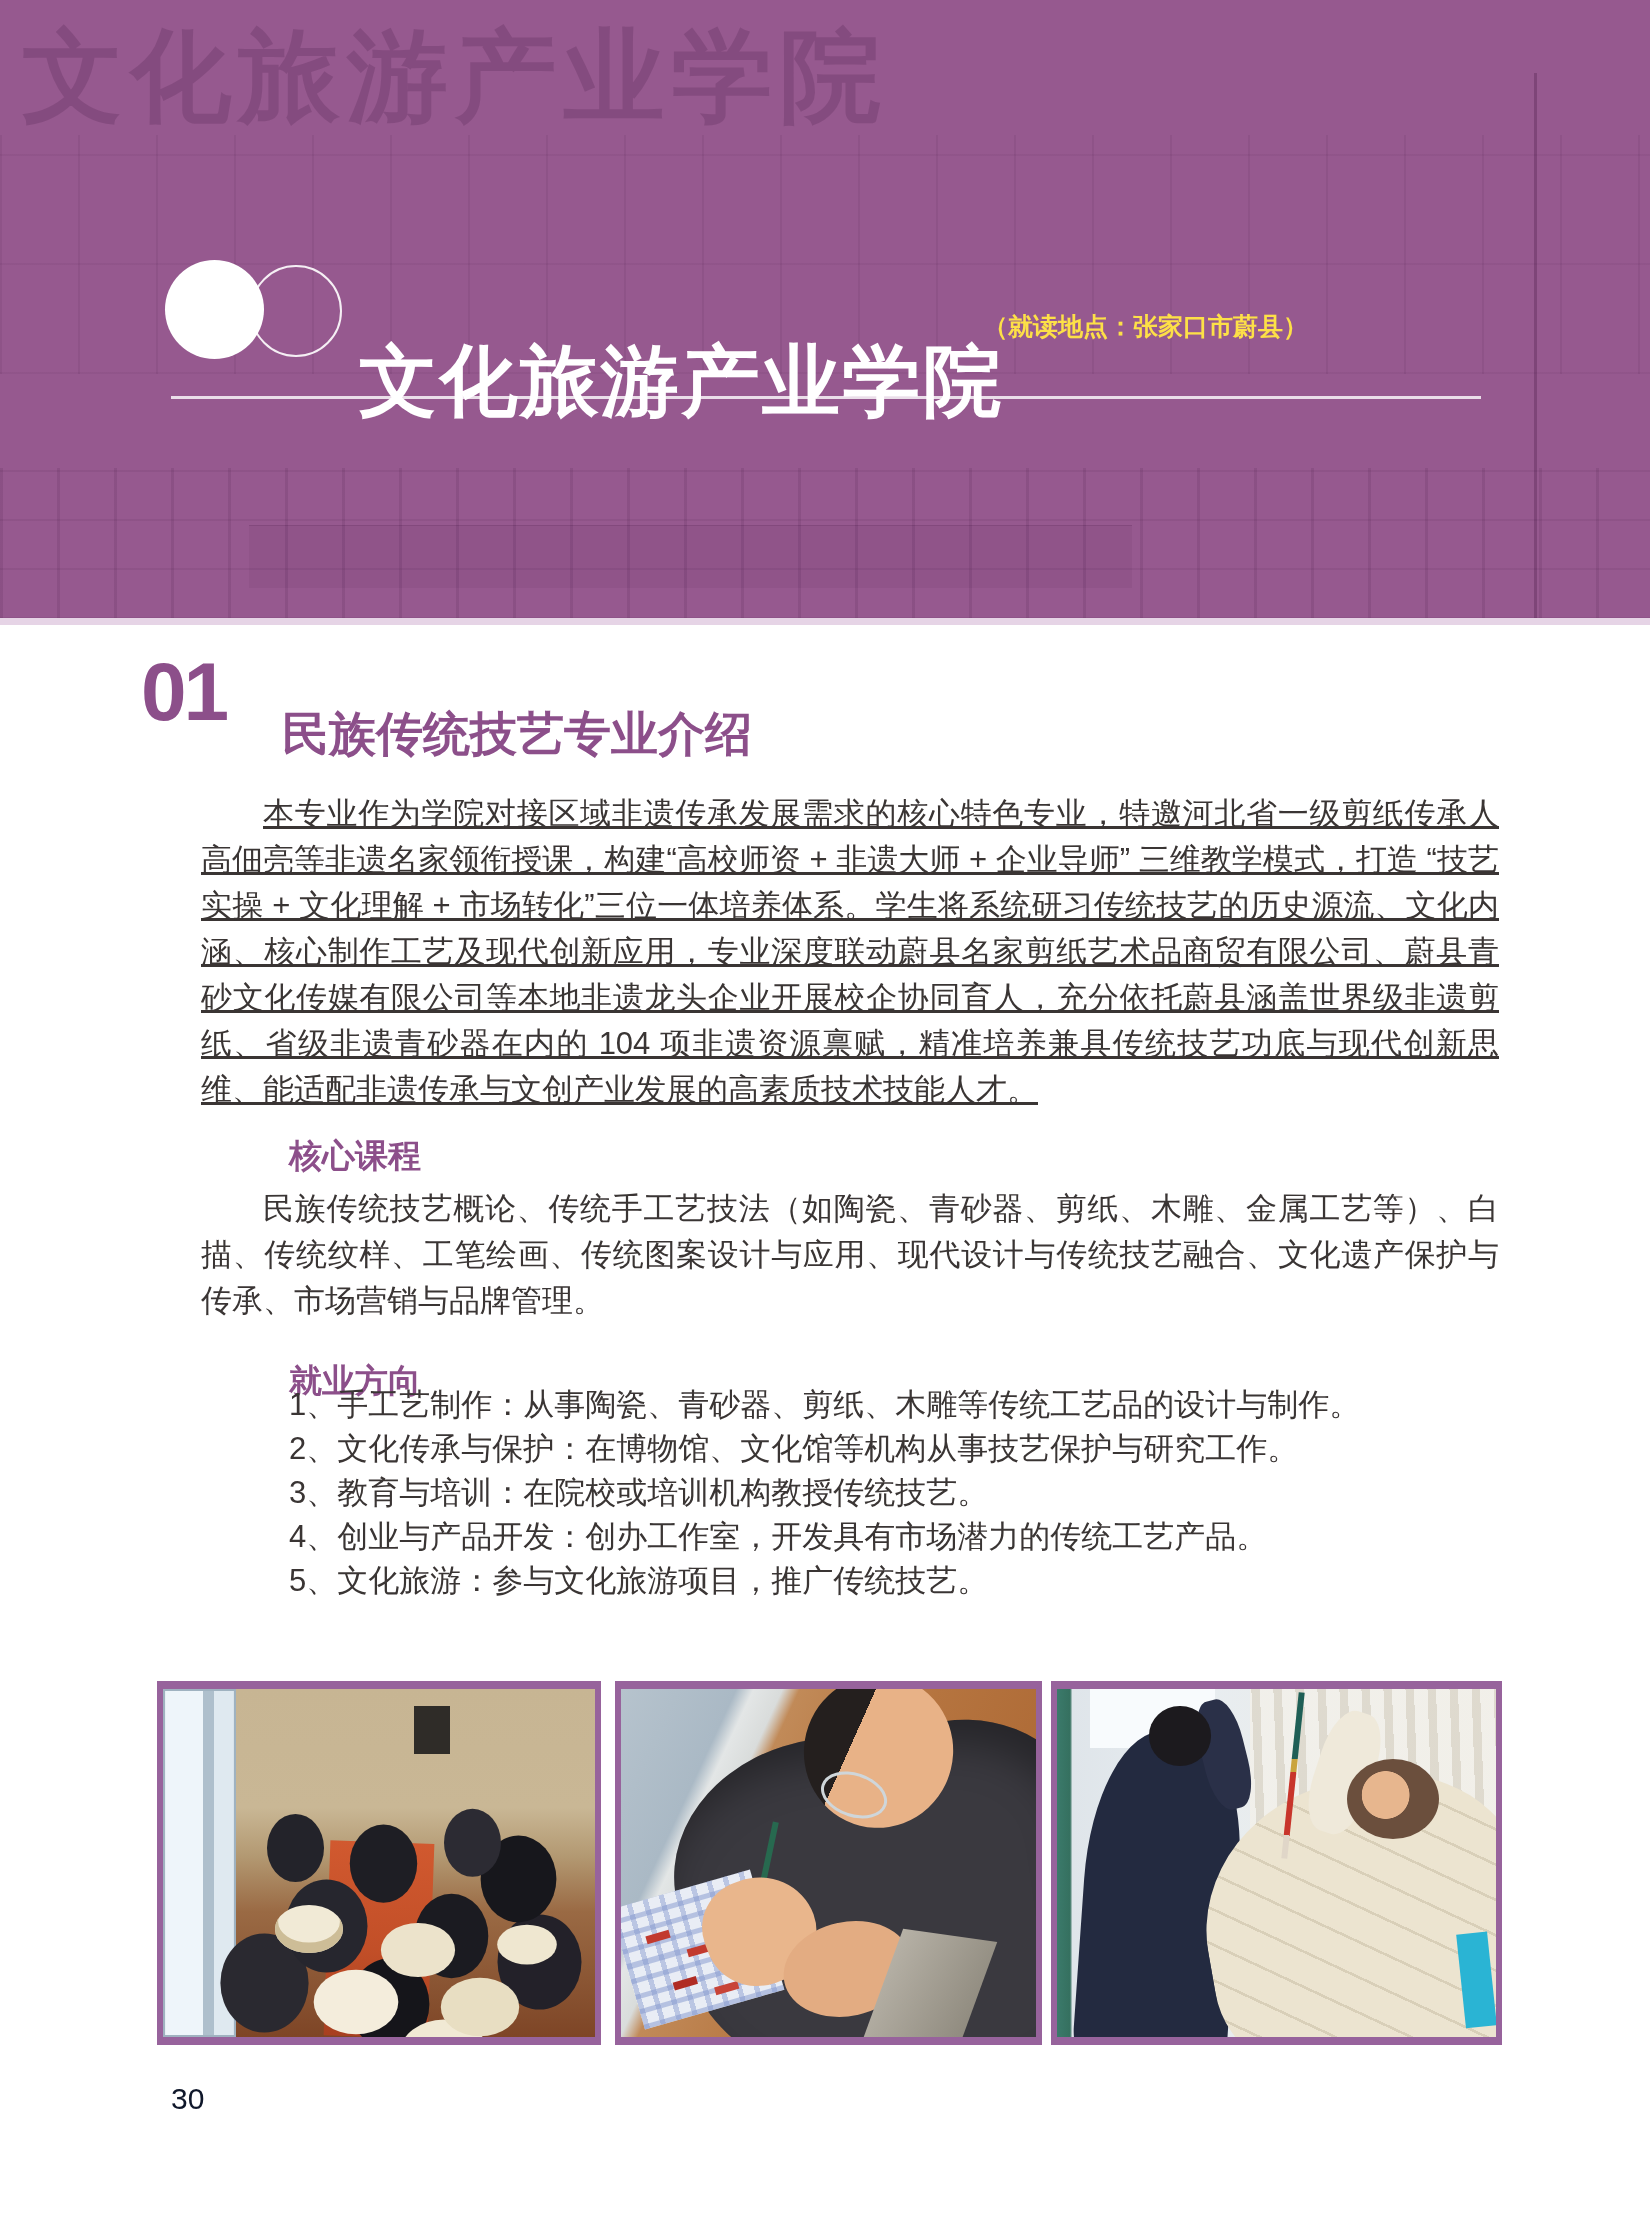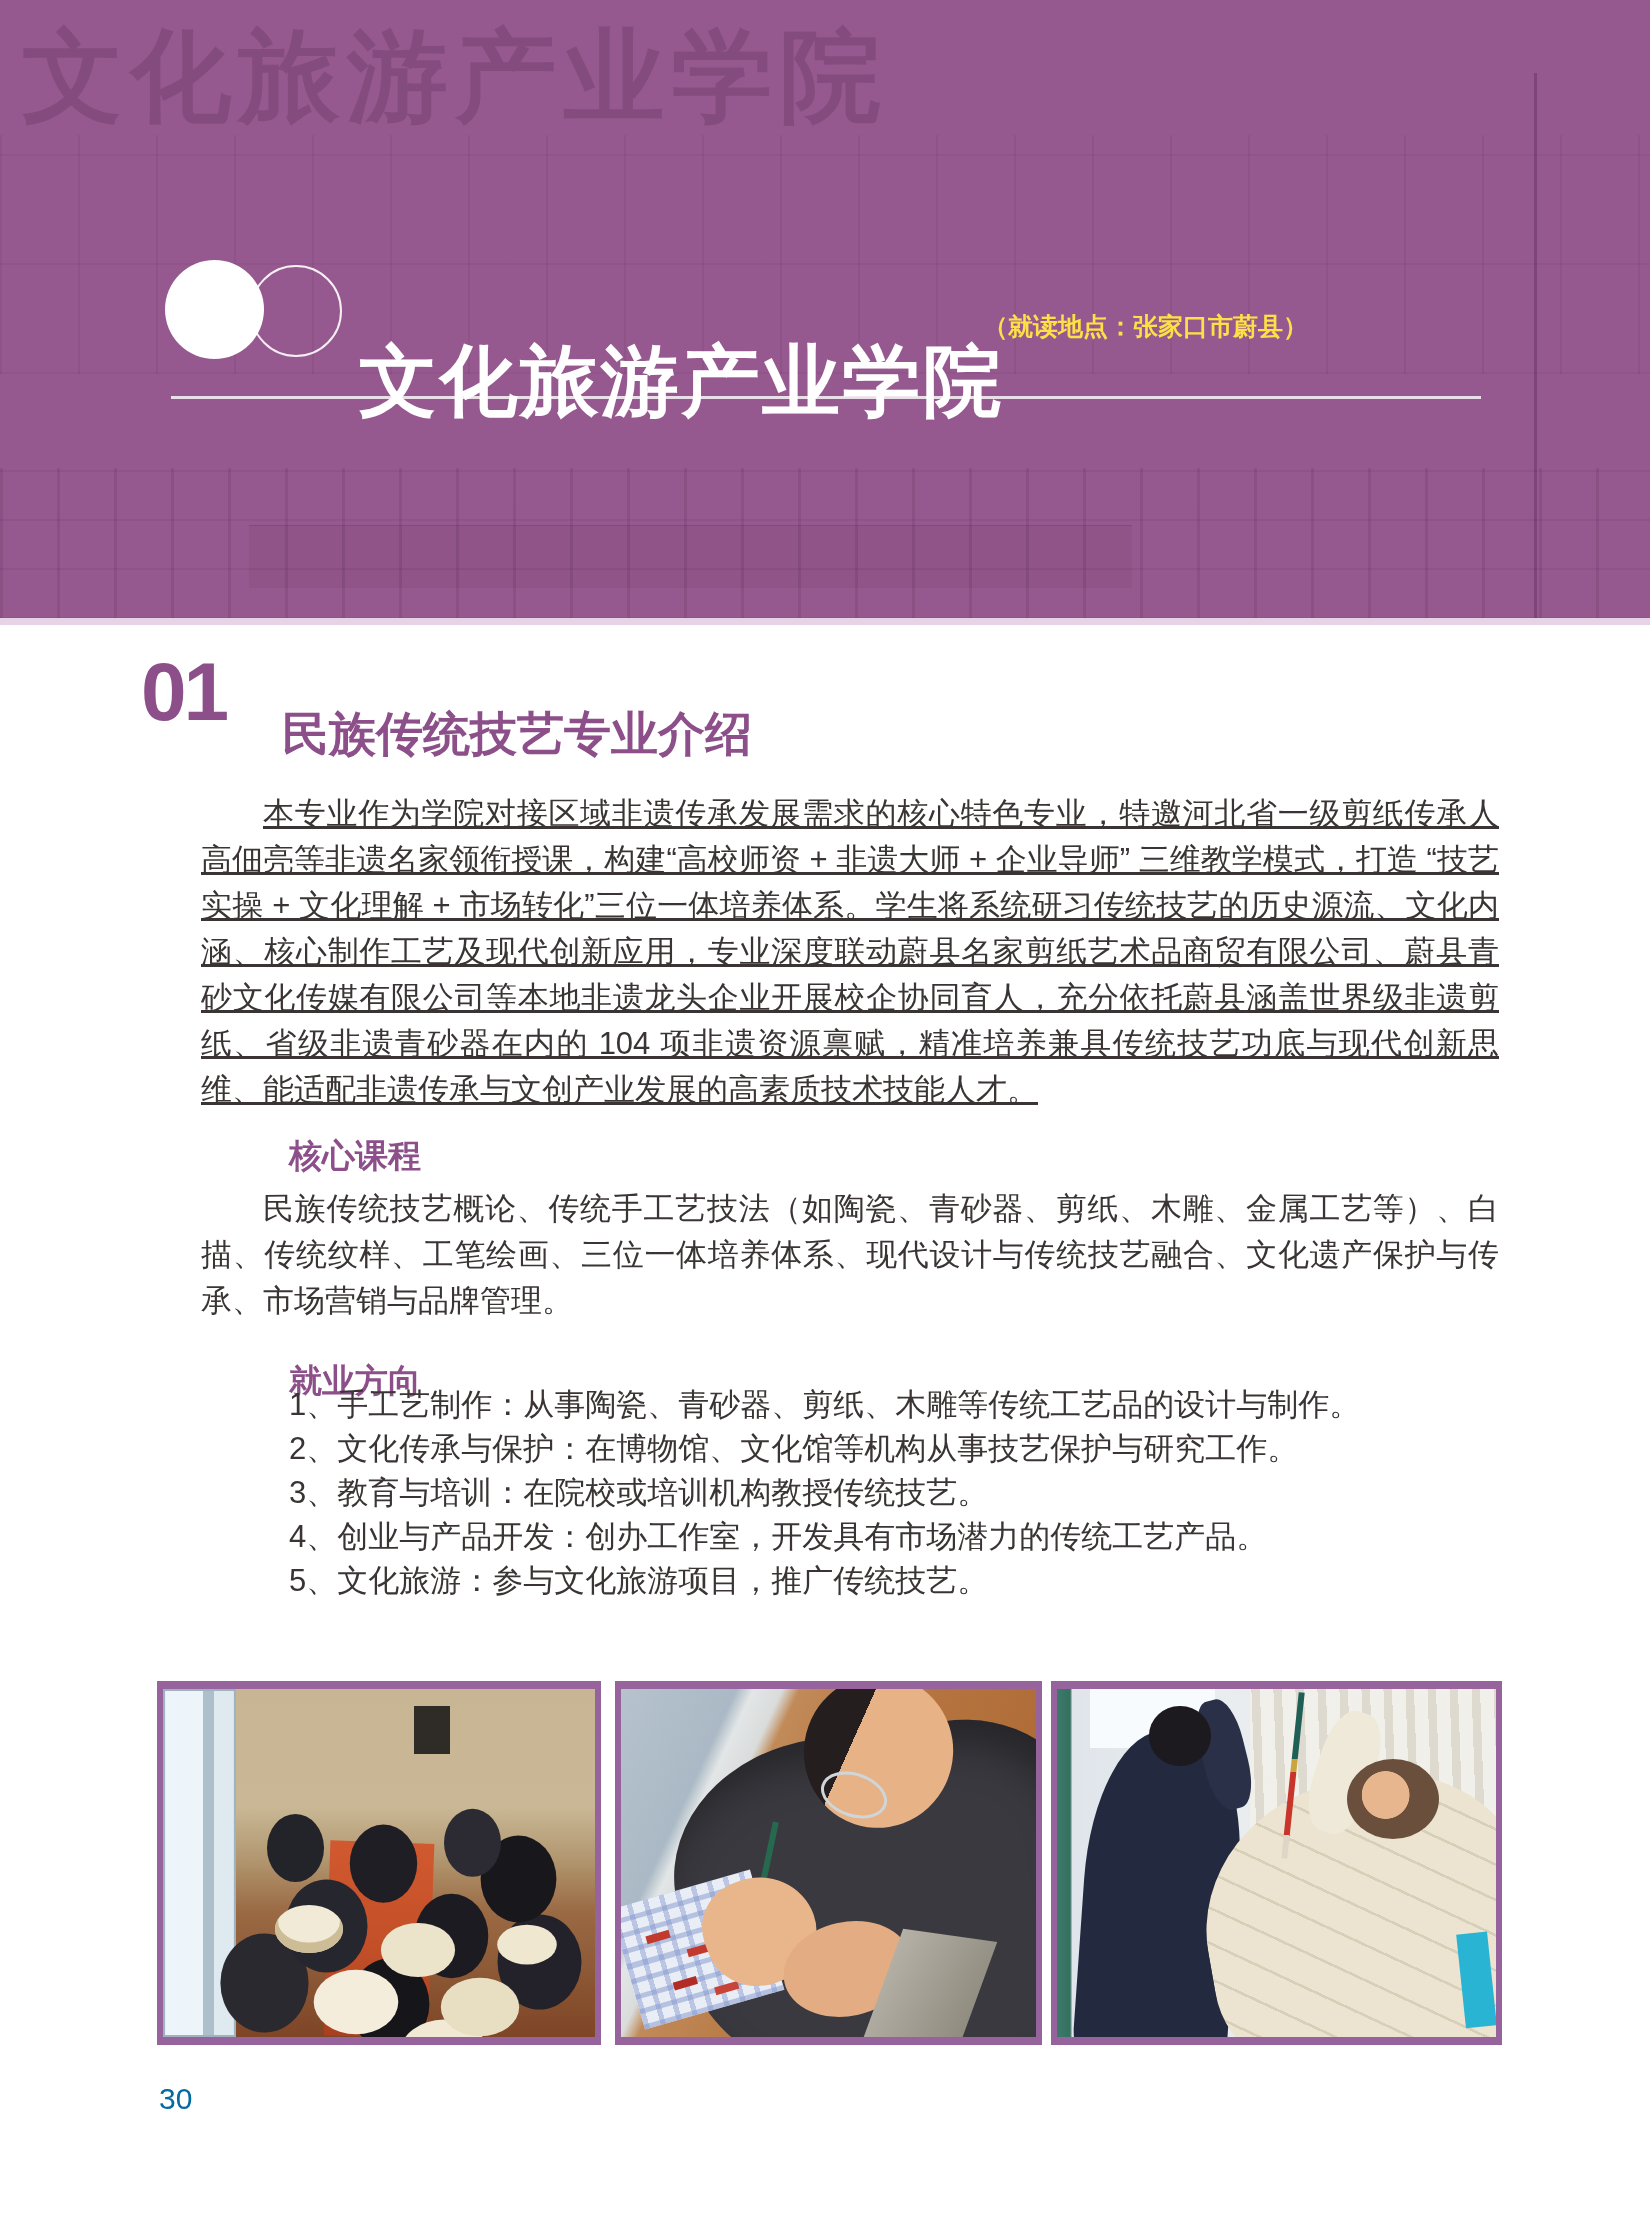--- a/index.html
+++ b/index.html
@@ -122,21 +122,21 @@
     background-image:repeating-linear-gradient(35deg,rgba(180,168,140,0.35) 0 2.6px,transparent 2.6px 32px);}
   .p3-arm-light{right:28%;top:6%;width:13%;height:36%;background:#efe9da;
     border-radius:40%;transform:rotate(18deg);}
   .p3-head1{left:21%;top:5%;width:14%;height:17%;background:#1c1a1e;border-radius:50%;}
   .p3-head2{right:13%;top:20%;width:21%;height:23%;border-radius:50%;
     background:radial-gradient(circle at 42% 45%,#e7b68e 0 34%,#6b4f3d 35% 100%);}
   .p3-brush{left:53%;top:1%;width:5.7px;height:48%;transform:rotate(6deg);
     background:linear-gradient(180deg,#1f5f56 0 40%,#caa43c 40% 48%,#c8352b 48% 86%,#e0d6c8 86% 100%);}
   .p3-blue{right:1%;bottom:3%;width:7%;height:27%;background:#2ab4d4;transform:rotate(-6deg);}
   
-  .page-num{position:absolute;left:159px;top:2082px;font-size:30px;color:#0369a1;text-align:right;}
+  .page-num{position:absolute;left:171px;top:2082px;font-size:30px;color:#0f172a;text-align:right;}
 </style>
 </head>
 <body>
 
 <header class="banner">
   <div class="wm-sign">文化旅游产业学院</div>
   <div class="wm-grid-top"></div>
   <div class="wm-grid-bottom"></div>
   <div class="wm-band"></div>
   <div class="wm-pole"></div>
@@ -148,21 +148,21 @@
 </header>
 <div class="banner-strip"></div>
 
 <main>
   <div class="sec-num">01</div>
   <h2 class="sec-title">民族传统技艺专业介绍</h2>
 
   <p class="intro-para">本专业作为学院对接区域非遗传承发展需求的核心特色专业，特邀河北省一级剪纸传承人高佃亮等非遗名家领衔授课，构建“高校师资 + 非遗大师 + 企业导师” 三维教学模式，打造 “技艺实操 + 文化理解 + 市场转化”三位一体培养体系。学生将系统研习传统技艺的历史源流、文化内涵、核心制作工艺及现代创新应用，专业深度联动蔚县名家剪纸艺术品商贸有限公司、蔚县青砂文化传媒有限公司等本地非遗龙头企业开展校企协同育人，充分依托蔚县涵盖世界级非遗剪纸、省级非遗青砂器在内的 104 项非遗资源禀赋，精准培养兼具传统技艺功底与现代创新思维、能适配非遗传承与文创产业发展的高素质技术技能人才。</p>
 
   <h3 class="h3 h3-core">核心课程</h3>
-  <p class="core-para">民族传统技艺概论、传统手工艺技法（如陶瓷、青砂器、剪纸、木雕、金属工艺等）、白描、传统纹样、工笔绘画、三位一体培养体系、现代设计与传统技艺融合、文化遗产保护与传承、市场营销与品牌管理。</p>
+  <p class="core-para">民族传统技艺概论、传统手工艺技法（如陶瓷、青砂器、剪纸、木雕、金属工艺等）、白描、传统纹样、工笔绘画、传统图案设计与应用、现代设计与传统技艺融合、文化遗产保护与传承、市场营销与品牌管理。</p>
 
   <h3 class="h3 h3-emp">就业方向</h3>
   <ol class="emp-list">
     <li>1、手工艺制作：从事陶瓷、青砂器、剪纸、木雕等传统工艺品的设计与制作。</li>
     <li>2、文化传承与保护：在博物馆、文化馆等机构从事技艺保护与研究工作。</li>
     <li>3、教育与培训：在院校或培训机构教授传统技艺。</li>
     <li>4、创业与产品开发：创办工作室，开发具有市场潜力的传统工艺产品。</li>
     <li>5、文化旅游：参与文化旅游项目，推广传统技艺。</li>
   </ol>
 

